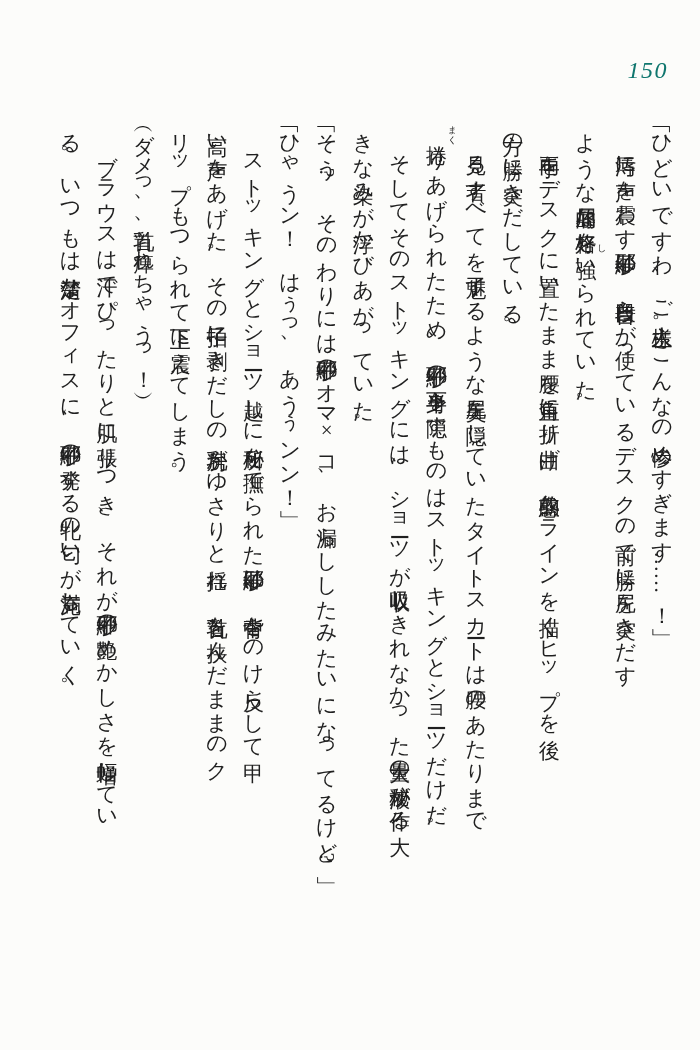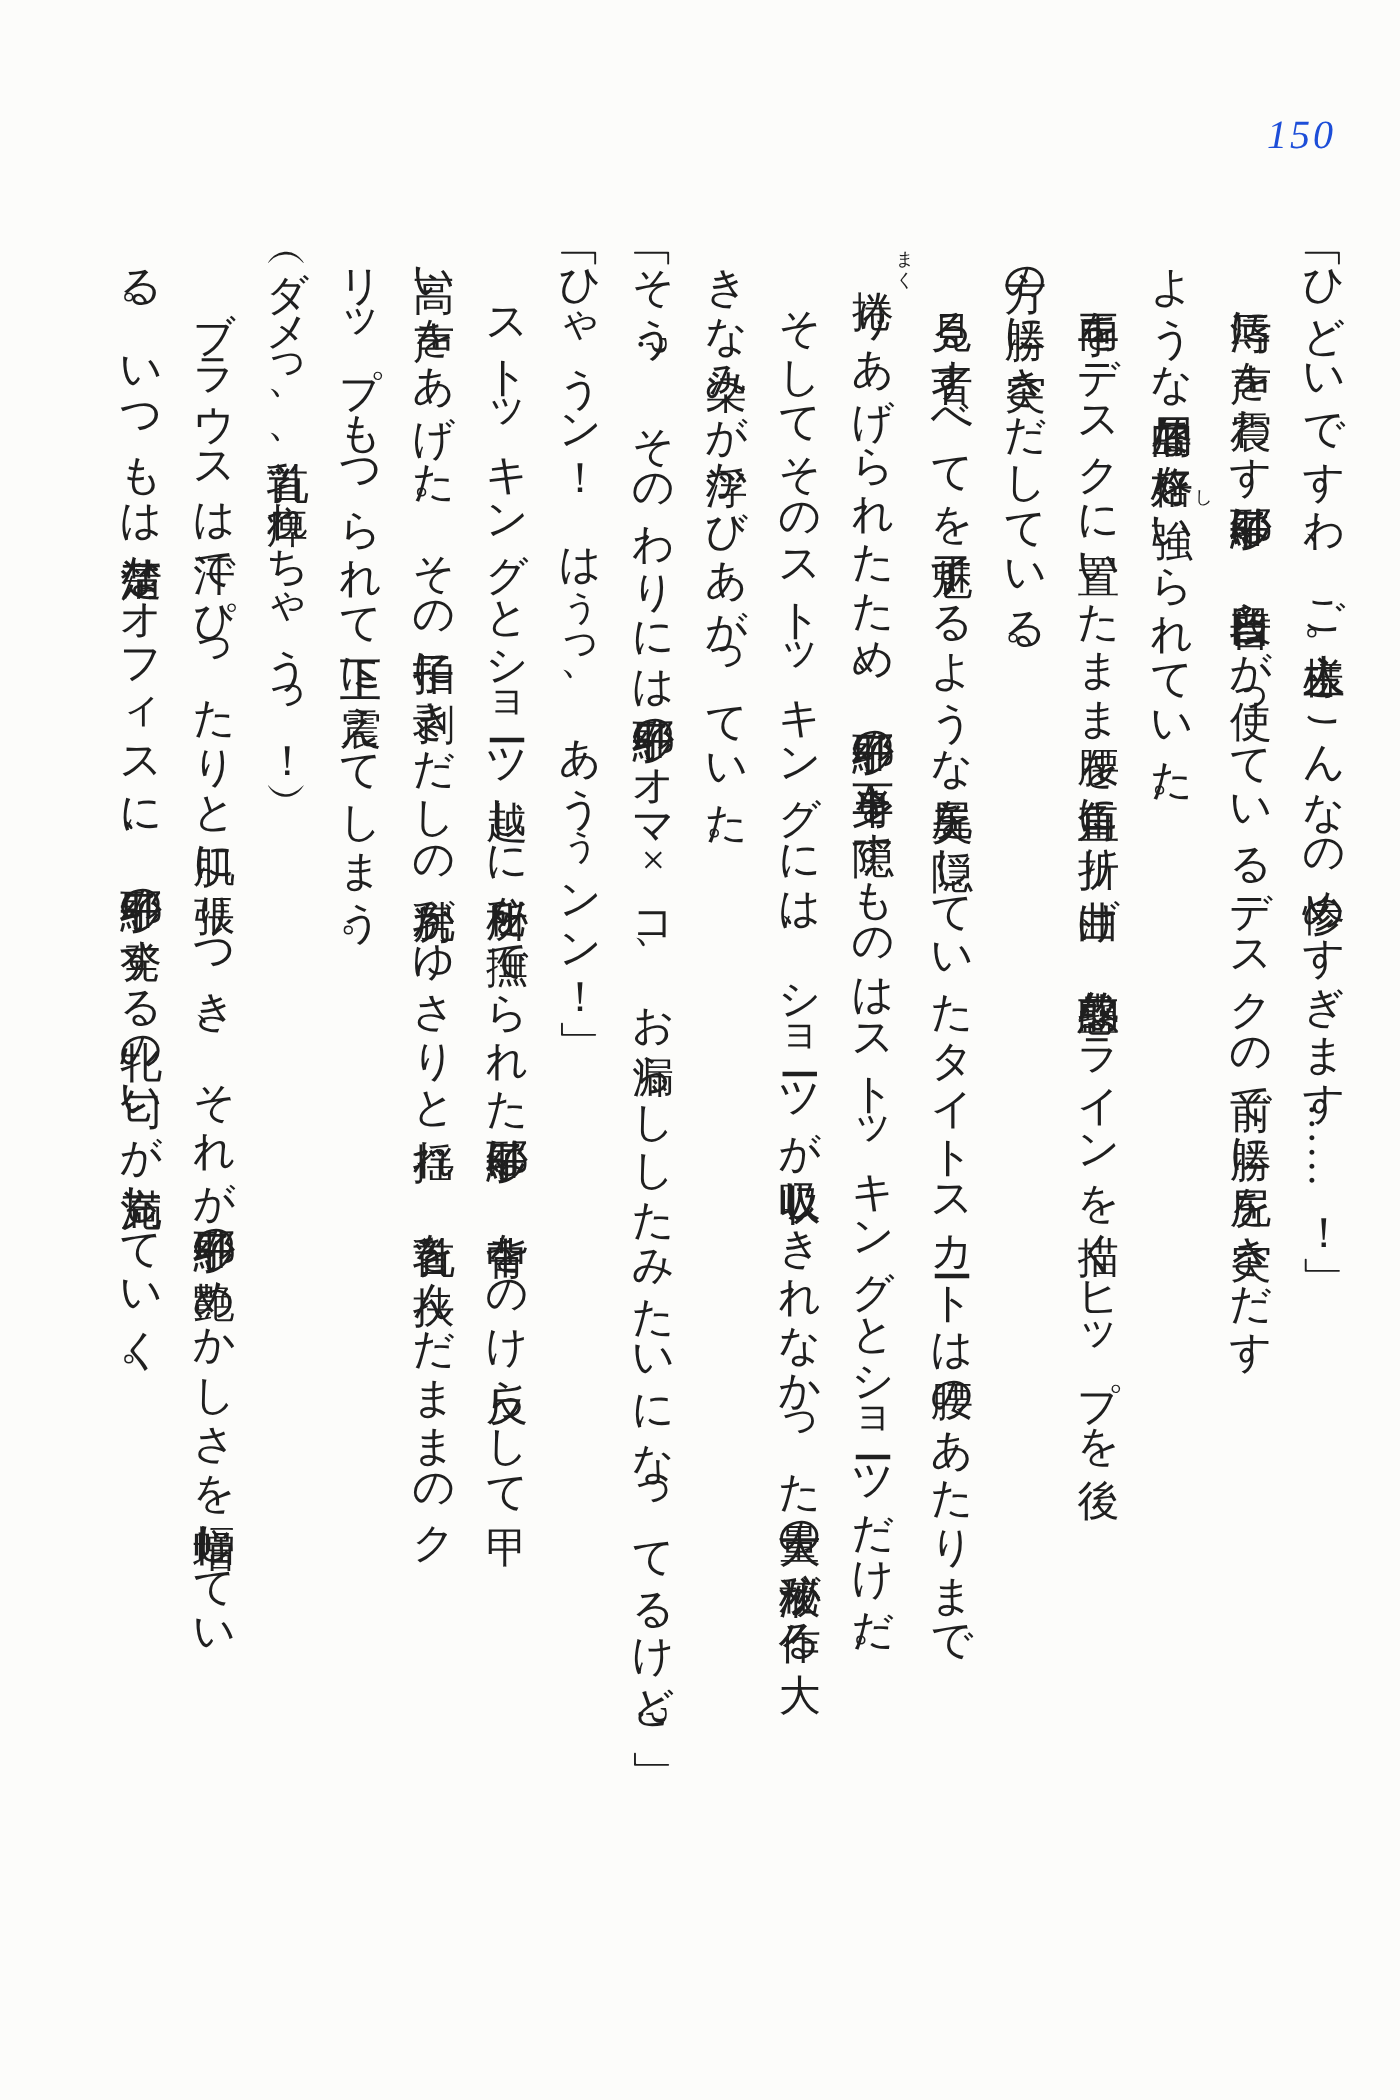--- a/index.html
+++ b/index.html
@@ -14,23 +14,23 @@
     background: #fcfcfa;
     color: #1f1f1f;
     font-family: "Liberation Serif", "DejaVu Serif", serif;
     overflow: hidden;
   }
   .page-number {
     position: absolute;
     top: 57px;
     right: 32px;
     font-style: italic;
-    font-size: 20px;
+    font-size: 24px;
     letter-spacing: 1.5px;
-    color: #1d4ed8;
+    color: #0f766e;
   }
   .text-block {
     position: absolute;
     top: 119px;
     right: 20px;
     height: 822px;
     writing-mode: vertical-rl;
     text-orientation: mixed;
     font-size: 21px;
     line-height: 36.6px;

